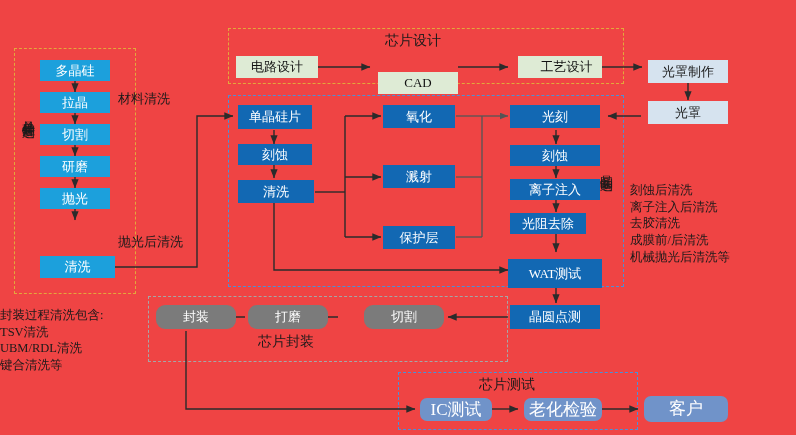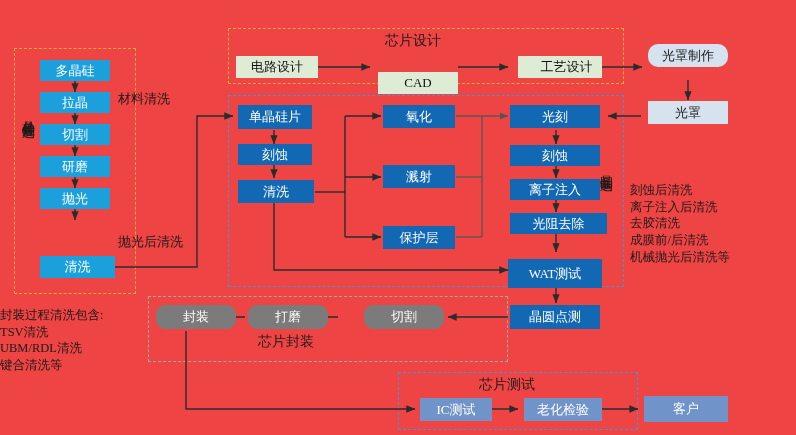--- a/index.html
+++ b/index.html
@@ -17,21 +17,21 @@
     box-sizing:border-box;
     line-height:1.05;
     white-space:nowrap;
   }
   
   .bx-cyan{background:#1CA0DC;color:#ffffff;font-size:13px;}
   .bx-blue{background:#1268B3;color:#ffffff;font-size:13px;}
   .bx-green{background:#DEEBD5;color:#111111;font-size:13px;}
   .bx-lightblue{background:#D6E3EF;color:#1a1a1a;font-size:13px;}
   .bx-gray{background:#7B7B7B;color:#ffffff;font-size:13px;border-radius:9px;}
-  .bx-steel{background:#7093C9;color:#ffffff;font-size:13px;}
+  .bx-steel{background:#7093C9;color:#ffffff;font-size:17px;border-radius:7px;}
 
   
   .grp{position:absolute;box-sizing:border-box;background:transparent;}
   .grp-orange{border:1.4px dashed #E2A93B;}
   .grp-blue{border:1.4px dashed #4A90D9;}
   .grp-gray{border:1.4px dashed #A6A6A6;}
 
   
   .lbl{position:absolute;color:#1a1a1a;white-space:nowrap;}
   .lbl-14{font-size:14px;}
@@ -151,35 +151,35 @@
   <div class="box bx-cyan" style="left:40px;top:92px;width:70px;height:21px;">拉晶</div>
   <div class="box bx-cyan" style="left:40px;top:124px;width:70px;height:21px;">切割</div>
   <div class="box bx-cyan" style="left:40px;top:156px;width:70px;height:21px;">研磨</div>
   <div class="box bx-cyan" style="left:40px;top:188px;width:70px;height:21px;">抛光</div>
   <div class="box bx-cyan" style="left:40px;top:256px;width:75px;height:22px;">清洗</div>
 
   <div class="box bx-green" style="left:236px;top:56px;width:82px;height:22px;">电路设计</div>
   <div class="box bx-green" style="left:378px;top:72px;width:80px;height:22px;">CAD</div>
   <div class="box bx-green" style="left:518px;top:56px;width:84px;height:22px;padding-left:13px;">工艺设计</div>
 
-  <div class="box bx-lightblue" style="left:648px;top:44px;width:80px;height:23px;border-radius:10px;">光罩制作</div>
+  <div class="box bx-lightblue" style="left:648px;top:60px;width:80px;height:23px;">光罩制作</div>
   <div class="box bx-lightblue" style="left:648px;top:101px;width:80px;height:23px;">光罩</div>
 
   <div class="box bx-blue" style="left:238px;top:105px;width:74px;height:24px;">单晶硅片</div>
   <div class="box bx-blue" style="left:238px;top:144px;width:74px;height:21px;">刻蚀</div>
   <div class="box bx-blue" style="left:238px;top:180px;width:76px;height:23px;">清洗</div>
 
   <div class="box bx-blue" style="left:383px;top:105px;width:72px;height:23px;">氧化</div>
   <div class="box bx-blue" style="left:383px;top:165px;width:72px;height:23px;">溅射</div>
   <div class="box bx-blue" style="left:383px;top:226px;width:72px;height:23px;">保护层</div>
 
   <div class="box bx-blue" style="left:510px;top:105px;width:90px;height:23px;">光刻</div>
   <div class="box bx-blue" style="left:510px;top:145px;width:90px;height:21px;">刻蚀</div>
   <div class="box bx-blue" style="left:510px;top:179px;width:90px;height:21px;">离子注入</div>
-  <div class="box bx-blue" style="left:510px;top:213px;width:97px;height:21px;">光阻去除</div>
+  <div class="box bx-blue" style="left:510px;top:213px;width:76px;height:21px;">光阻去除</div>
   <div class="box bx-blue" style="left:508px;top:259px;width:94px;height:29px;">WAT测试</div>
 
   <div class="box bx-blue" style="left:510px;top:305px;width:90px;height:24px;">晶圆点测</div>
 
   <div class="box bx-gray" style="left:364px;top:305px;width:80px;height:24px;">切割</div>
   <div class="box bx-gray" style="left:248px;top:305px;width:80px;height:24px;">打磨</div>
   <div class="box bx-gray" style="left:156px;top:305px;width:80px;height:24px;">封装</div>
 
   <div class="box bx-steel" style="left:420px;top:398px;width:72px;height:23px;">IC测试</div>
   <div class="box bx-steel" style="left:524px;top:398px;width:78px;height:23px;">老化检验</div>

